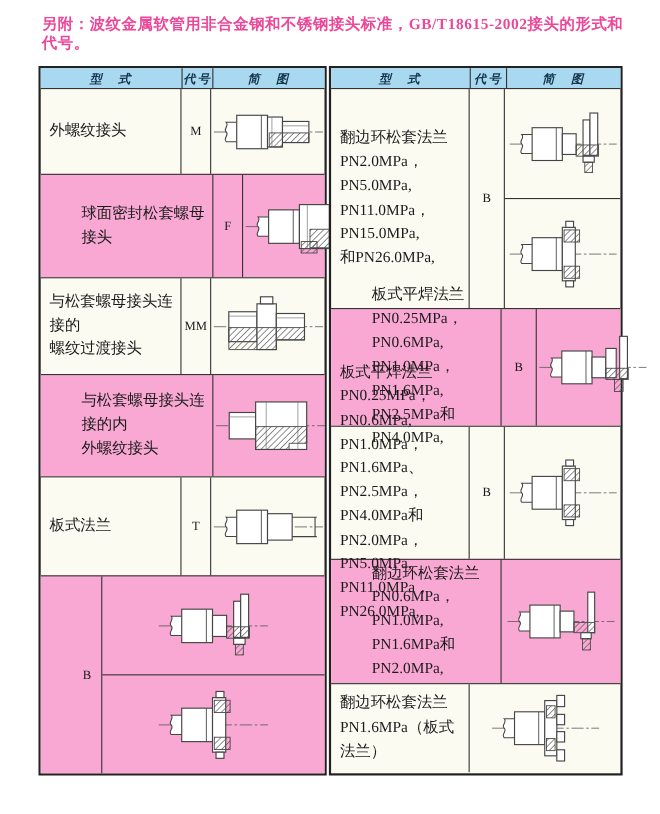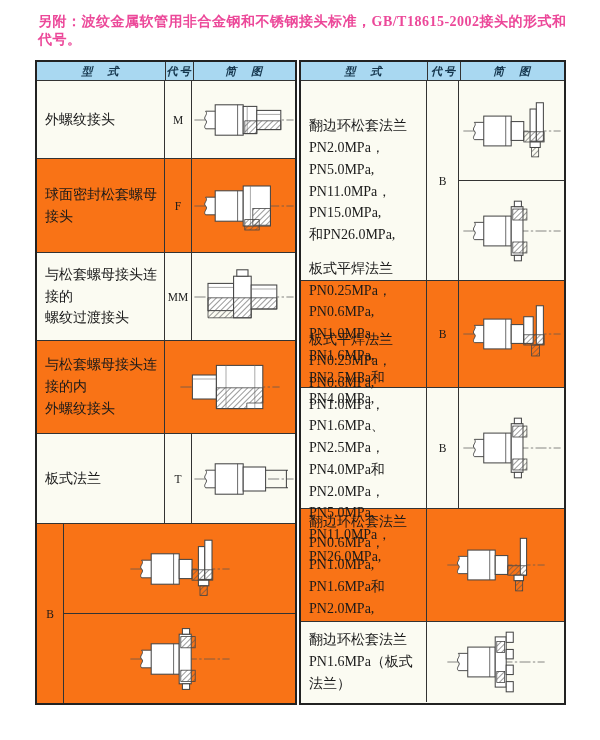--- a/index.html
+++ b/index.html
@@ -48,21 +48,21 @@
   .right .code{width:32px;flex:0 0 auto;}
   .right .diag{flex:1 1 auto;}
   .right .hcell.c1{width:126px;border-right:1px solid #333;}
   .right .hcell.c2{width:32px;border-right:1px solid #333;}
   .right .hcell.c3{flex:1;}
   
   .rl0{height:77px}.rl1{height:93px}.rl2{height:87px}
   .rl3{height:92px}.rl4{height:89px}.rl5{height:179px}
   .rr0{height:199px}.rr1{height:106px}.rr2{height:120px}
   .rr3{height:112px}.rr4{height:80px}
-  .hl{background:#f97316;}
+  .hl{background:#f9a8d4;padding-left:29px;}
   .cl{stroke:#555;stroke-width:0.9;stroke-dasharray:14 3 3 3;}
   .ln{fill:#ffffff;stroke:#444;stroke-width:1.3;}
   .nf{fill:none;stroke:#444;stroke-width:1.3;}
   .tl{stroke:#777;stroke-width:0.8;}
   .ht{fill:url(#hatch);stroke:#444;stroke-width:1;}
 </style>
 </head>
 <body>
 
 <svg width="0" height="0" style="position:absolute" aria-hidden="true">

